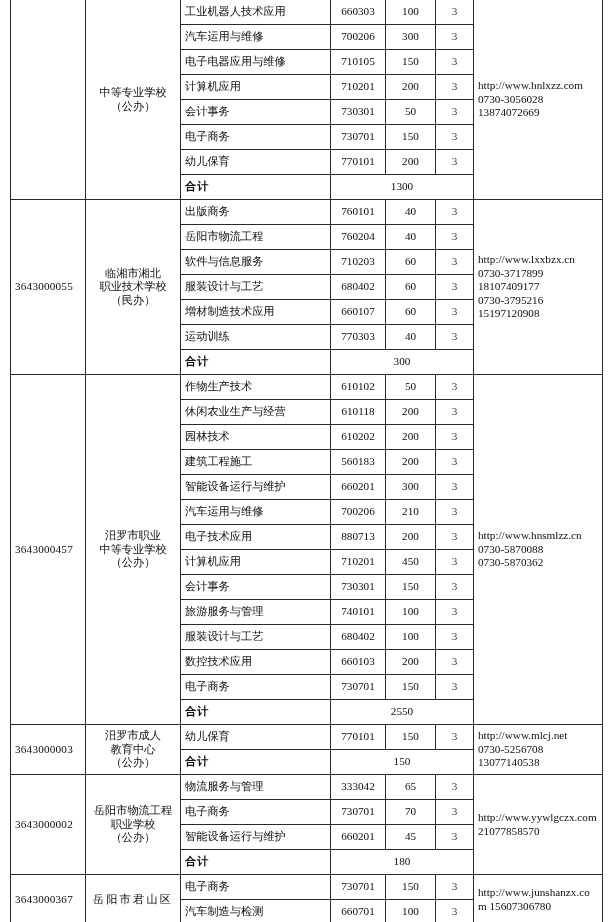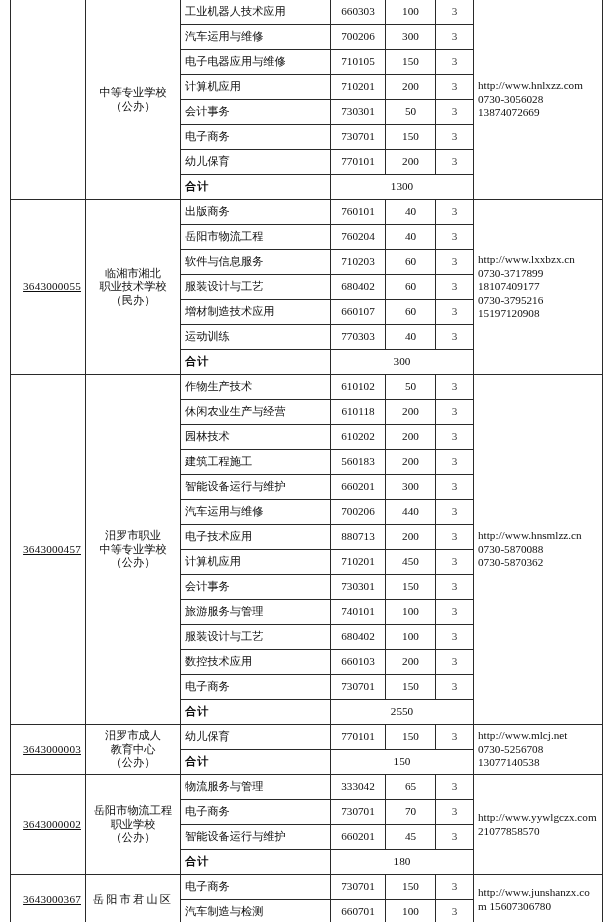--- a/index.html
+++ b/index.html
@@ -39,24 +39,23 @@
   
   col.c-code   { width: 75px; }
   col.c-school { width: 95px; }
   col.c-prog   { width: 150px; }
   col.c-pcode  { width: 55px; }
   col.c-count  { width: 50px; }
   col.c-years  { width: 38px; }
   col.c-contact{ width: 129px; }
 
   td.code {
-    text-align: right;
+    text-align: left;
     font-size: 11px;
     letter-spacing: 0.2px;
-    text-decoration: underline;
   }
   td.school {
     text-align: center;
     font-weight: normal;
     font-size: 11.6px;
     line-height: 1.65;
   }
   td.school .ln { display: block; white-space: nowrap; }
   td.school.spaced .ln { letter-spacing: 2.2px; }
   td.prog {
@@ -249,21 +248,21 @@
         </tr>
         <tr class="rowh">
           <td class="prog">智能设备运行与维护</td>
           <td class="pcode">660201</td>
           <td class="count">300</td>
           <td class="years">3</td>
         </tr>
         <tr class="rowh">
           <td class="prog">汽车运用与维修</td>
           <td class="pcode">700206</td>
-          <td class="count">440</td>
+          <td class="count">210</td>
           <td class="years">3</td>
         </tr>
         <tr class="rowh">
           <td class="prog">电子技术应用</td>
           <td class="pcode">880713</td>
           <td class="count">200</td>
           <td class="years">3</td>
         </tr>
         <tr class="rowh">
           <td class="prog">计算机应用</td>

